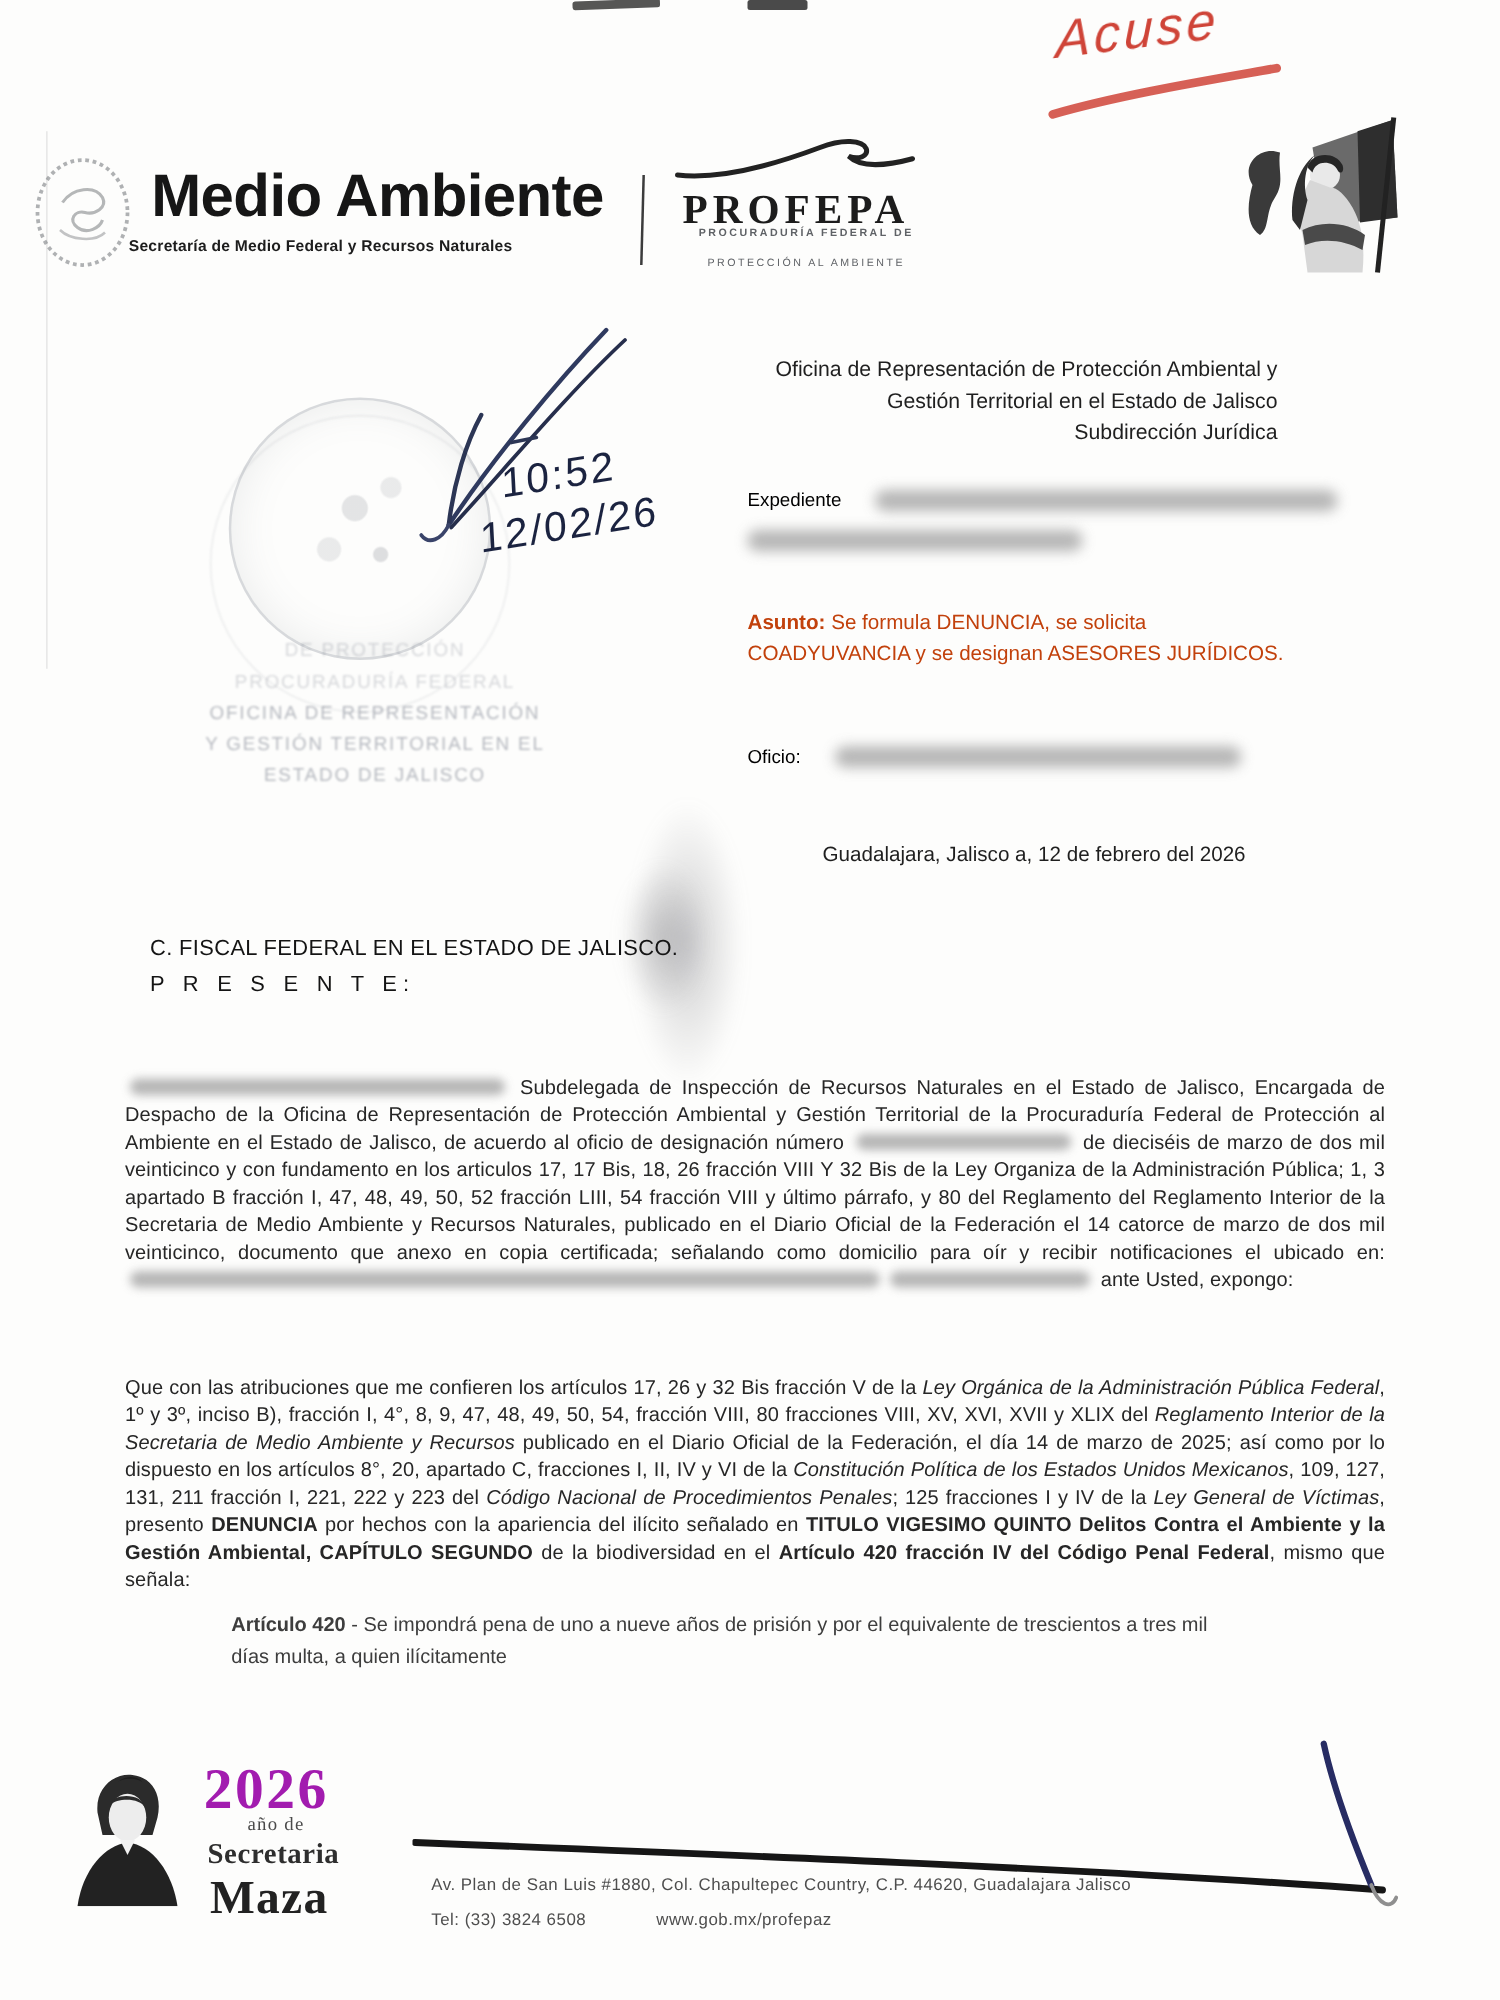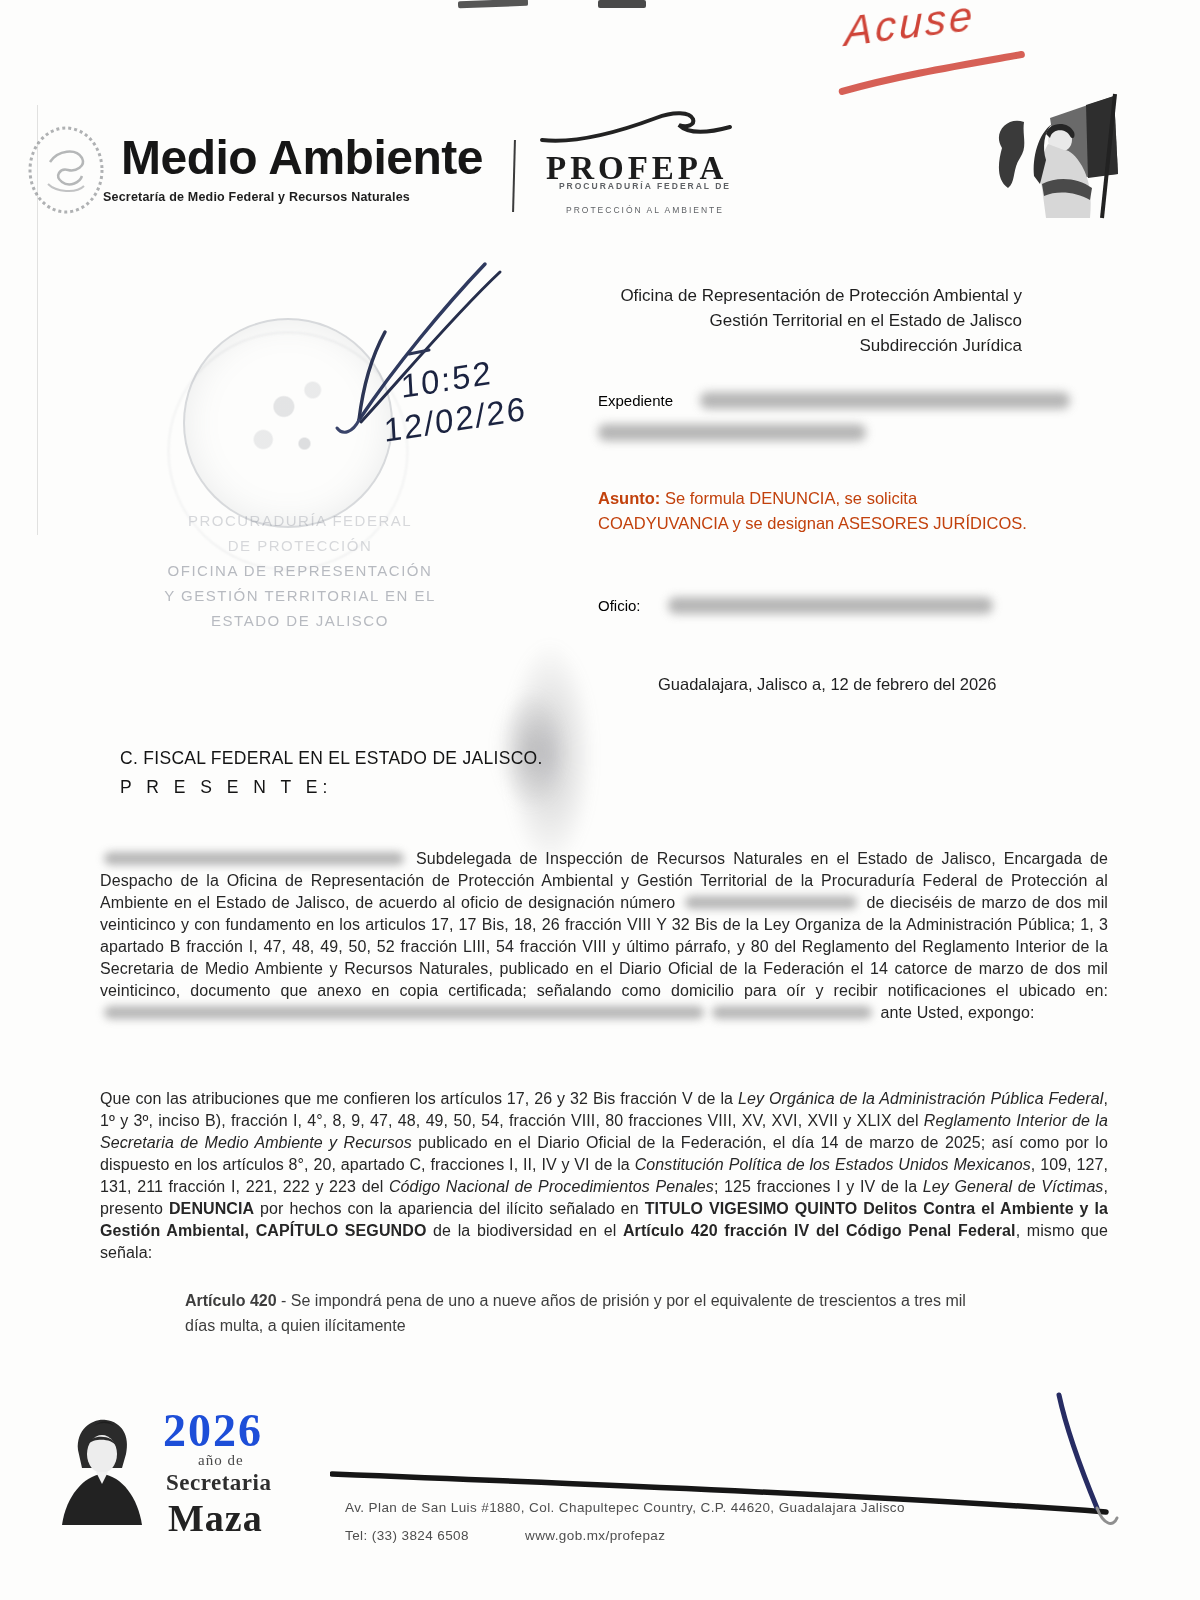--- a/index.html
+++ b/index.html
@@ -13,20 +13,21 @@
   .redact{
     display:inline-block;height:13px;background:#a9a9a9;border-radius:7px;
     filter:blur(4px);vertical-align:-1px;margin:0 4px;opacity:.85;
   }
   .redact-block{position:absolute;background:#a4a4a4;border-radius:8px;filter:blur(5px);opacity:.8;}
   .it{font-style:italic;}
   .bd{font-weight:bold;}
   .para{
     font-size:16px;line-height:22px;text-align:justify;color:#262626;
     letter-spacing:.1px;
+    margin-top:12px;
   }
   .brand-title{font-size:48px;font-weight:bold;color:#161616;letter-spacing:-.5px;margin-left:21px;}
   .brand-sub{font-size:12.5px;font-weight:bold;color:#1d1d1d;letter-spacing:.2px;}
   .profepa-name{font-family:"Liberation Serif",serif;font-size:33px;font-weight:bold;letter-spacing:4px;color:#1c1c1c;text-align:right;}
   .profepa-sub{font-size:8.5px;letter-spacing:2px;color:#5f6266;text-align:center;line-height:12px;}
   .office-block{font-size:17px;line-height:25px;text-align:right;color:#1f1f1f;}
   .meta-label{font-size:15px;color:#000000;}
   .asunto{font-size:16.5px;line-height:25px;color:#c2410c;}
   .dateline{font-size:16.5px;color:#1f1f1f;}
   .addr1{font-size:17.5px;color:#141414;letter-spacing:.3px;}
@@ -51,21 +52,21 @@
       radial-gradient(circle at 62% 34%, rgba(95,100,112,.12) 0 4%, transparent 5%);
     filter:blur(.5px);
   }
   .stamp-ring2{border-radius:50%;border:1.5px solid rgba(120,126,138,.16);filter:blur(.8px);}
   .stamp-text{
     text-align:center;font-size:15px;line-height:25px;letter-spacing:1.5px;
     color:rgba(98,104,120,.45);filter:blur(.7px);text-transform:uppercase;
   }
   .stamp-text .faded{opacity:.55;}
   .footer-year{font-family:"Liberation Serif",serif;color:#3f3f3f;}
-  .fy-2026{font-size:46px;font-weight:bold;letter-spacing:2px;color:#1d4ed8;}
+  .fy-2026{font-size:46px;font-weight:bold;letter-spacing:2px;color:#a21caf;}
   .fy-anode{font-size:15px;letter-spacing:1px;color:#4a4a4a;}
   .fy-marg{font-size:23px;font-weight:bold;color:#2e2e2e;letter-spacing:.5px;}
   .fy-maza{font-size:38px;font-weight:bold;color:#222;letter-spacing:1px;}
   .footer-line{font-size:13.5px;color:#4e4e4e;letter-spacing:.4px;}
   .smudge{
     background:radial-gradient(ellipse at center, rgba(120,120,125,.35), rgba(120,120,125,0) 70%);
     filter:blur(6px);
   }
   .scan-artifact{background:#1d1d1d;border-radius:2px;}
 </style>
@@ -125,22 +126,22 @@
       <path d="M34 162 C38 128, 48 96, 60 74" stroke="#1b2547" stroke-width="3.5"></path>
       <path d="M34 162 C28 174, 18 178, 12 170" stroke="#2a355e" stroke-width="3"></path>
       <path d="M84 96 L104 92" stroke="#1b2547" stroke-width="3"></path>
     </g>
   </svg>
 
   <div class="abs handwrite" style="left:400px;top:368px;">10:52</div>
   <div class="abs handwrite" style="left:383px;top:412px;">12/02/26</div>
 
   <div class="abs stamp-text" style="left:140px;top:508px;width:320px;">
+    <div class="faded">de Protección</div>
     <div class="faded">Procuraduría Federal</div>
-    <div class="faded">de Protección</div>
     <div>Oficina de Representación</div>
     <div>y Gestión Territorial en el</div>
     <div>Estado de Jalisco</div>
   </div>
 
   <div class="abs office-block" style="left:558px;top:283px;width:464px;">
     <div>Oficina de Representación de Protección Ambiental y</div>
     <div>Gestión Territorial en el Estado de Jalisco</div>
     <div>Subdirección Jurídica</div>
   </div>

